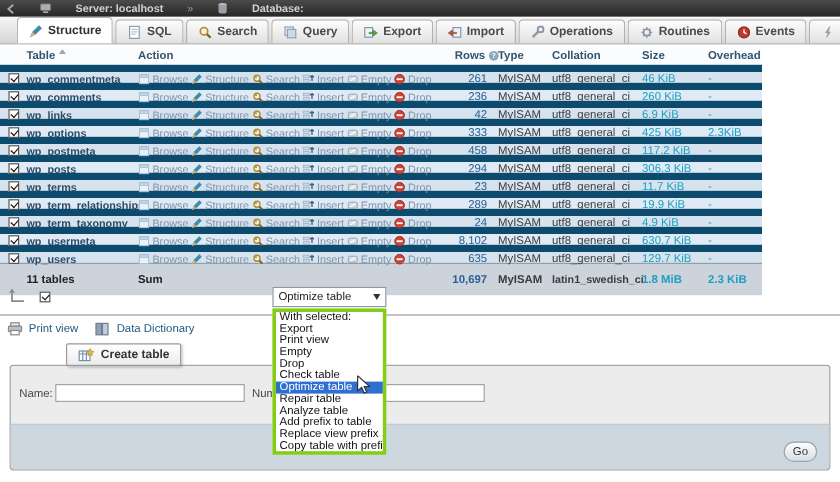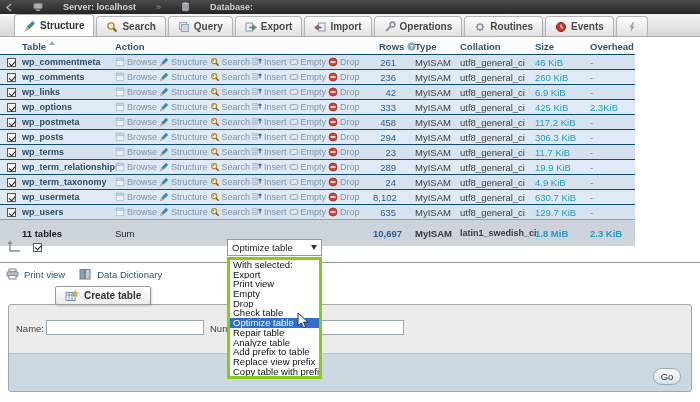--- a/index.html
+++ b/index.html
@@ -16,34 +16,34 @@
   .tabbar{position:absolute;left:0;top:14px;width:700px;height:23px;background:linear-gradient(#f6f6f6,#d6d6d6);border-bottom:1px solid #adadad;display:flex;align-items:flex-end;padding-left:14px;gap:2px}
   .tab{display:flex;align-items:center;gap:4px;height:20px;padding:0 9px;font-size:10px;font-weight:bold;color:#4a4a4a;background:linear-gradient(#fdfdfd,#e1e1e1);border:1px solid #b3b3b3;border-bottom:none;border-radius:4px 4px 0 0;cursor:pointer}
   .tab.active{background:#fff;height:22px;color:#333}
 
   
   .dbtable{position:absolute;left:0;top:39px;width:635px}
   .grid8{display:grid;grid-template-columns:22px 93px 258px 42px 45px 75px 55px 45px;align-items:center}
   .thead{height:15px;background:#fafcfe;color:#33546e;font-weight:bold;font-size:9.5px}
   .thead .hcell{display:flex;gap:3px;white-space:nowrap}
   .sortmark{width:0;height:0;border-left:3px solid transparent;border-right:3px solid transparent;border-bottom:4px solid #9aa6b2;display:inline-block}
-  .trow{height:15px;border-top:1px solid #0c4a6e;font-size:9.5px}
+  .trow{height:15px;border-top:6px solid #0c4a6e;font-size:9.5px}
   .trow:nth-child(odd){background:#d6e3ef}
   .trow:nth-child(even){background:#dfeaf4}
   .c{white-space:nowrap}
   .c-check{text-align:center}
   .c-name{font-weight:bold;color:#2c4c68;font-size:9px;cursor:pointer}
   .c-act{display:flex;align-items:center;gap:2px;color:#7e94aa;font-size:9px}
   .act{display:inline-flex;align-items:center;gap:2px;cursor:pointer}
-  .c-rows{text-align:right;padding-right:19px;color:#2d6093}
+  .c-rows{text-align:right;padding-right:9px;color:#2d6093}
   .c-type,.c-coll{color:#3c3c3c}
   .c-size,.c-ovh{text-align:left;padding-right:7px;color:var(--size-color,#1b9fc4)}
   .sumrow{height:27px;background:#ccd3da;border-top:1px solid #8fa0ad;font-weight:bold;font-size:9.5px}
   .sumrow .c-name{color:#222;font-size:9.5px}
-  .sumrow .c-act{color:#222;font-weight:normal;font-size:9.5px}
+  .sumrow .c-act{color:#222;font-weight:bold;font-size:9.5px}
   .sumrow .c-coll{font-size:9px}
 
   
   .cb{display:inline-block;width:9px;height:9px;background:#fff;border:1px solid #555;position:relative;vertical-align:middle;cursor:pointer}
   .cb.checked:after{content:"";position:absolute;left:1px;top:1.5px;width:5px;height:2.6px;border-left:1.6px solid #1d1d1d;border-bottom:1.6px solid #1d1d1d;transform:rotate(-48deg)}
 
   
   .checkrow{position:absolute;left:0;top:237px;width:630px;height:20px;display:flex;align-items:center}
   .checkrow .ret{margin-left:6px}
   .checkrow .cb{margin-left:11px}
@@ -105,20 +105,29 @@
 
   <div class="tabbar" id="tab-bar">
       <div class="tab active">
         <span class="icon">
           <svg width="12" height="12" viewBox="0 0 12 12">
             <path d="M1 11 L3 6.5 L8.5 1 L11 3.5 L5.5 9 Z" fill="#3d8bad"></path>
             <path d="M1 11 L3 6.5 L5.5 9 Z" fill="#d8b36a"></path>
           </svg>
         </span>
         <span>Structure</span>
+      </div>
+      <div class="tab">
+        <span class="icon">
+          <svg width="12" height="12" viewBox="0 0 12 12">
+            <rect x="2" y="1" width="8" height="10" fill="#fff" stroke="#8a9bac"></rect>
+            <path d="M3.5 3.5 H8.5 M3.5 5.5 H8.5 M3.5 7.5 H7" stroke="#b3c1cf"></path>
+          </svg>
+        </span>
+        <span>SQL</span>
       </div>
       <div class="tab">
         <span class="icon">
           <svg width="12" height="12" viewBox="0 0 12 12">
             <circle cx="5" cy="5" r="3.1" fill="#f6efe2" stroke="#b5882f" stroke-width="1.4"></circle>
             <line x1="7.5" y1="7.5" x2="10.5" y2="10.5" stroke="#7a5b1e" stroke-width="1.8"></line>
           </svg>
         </span>
         <span>Search</span>
       </div>

